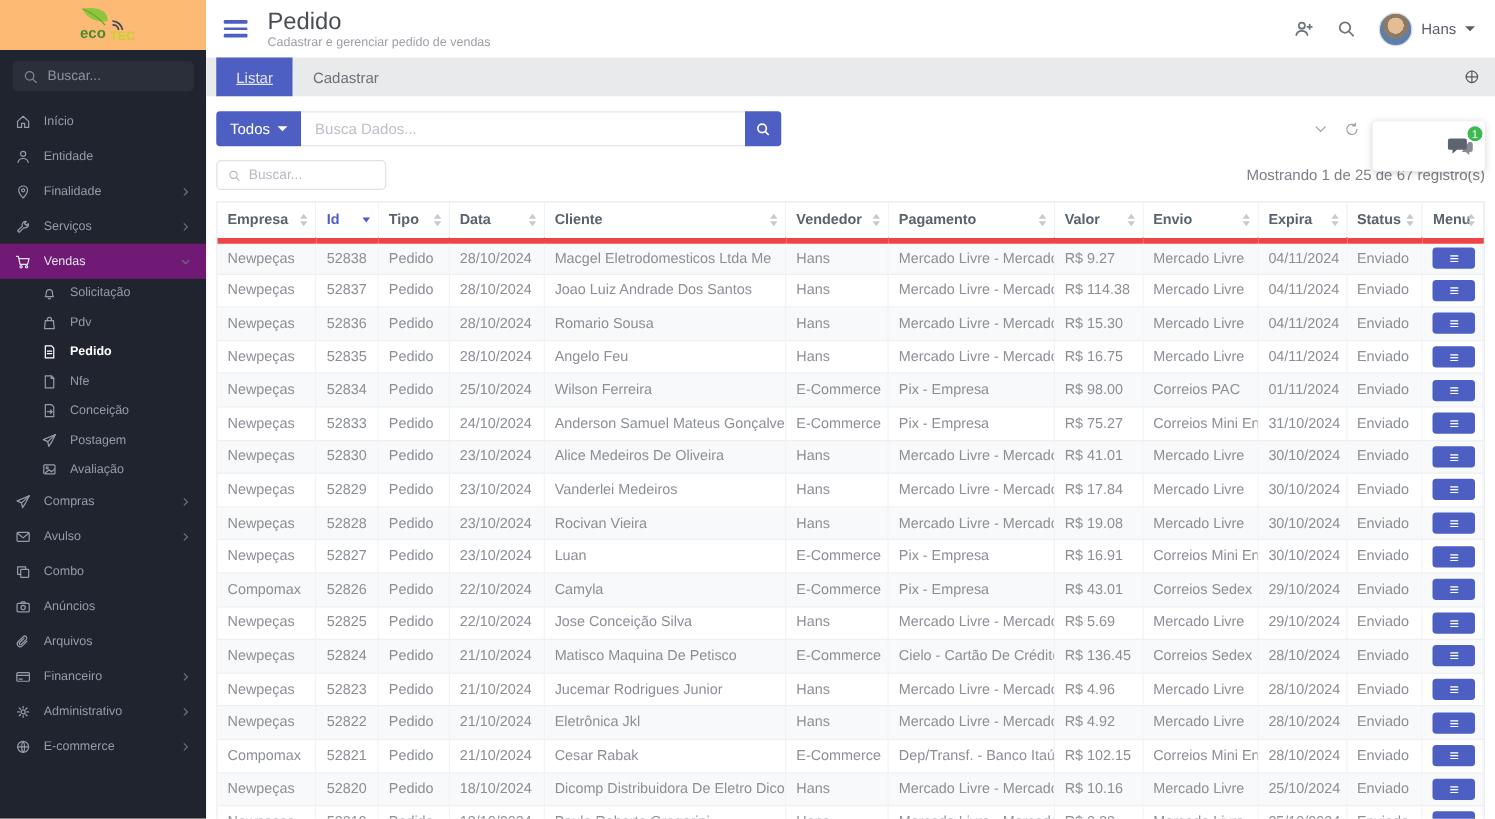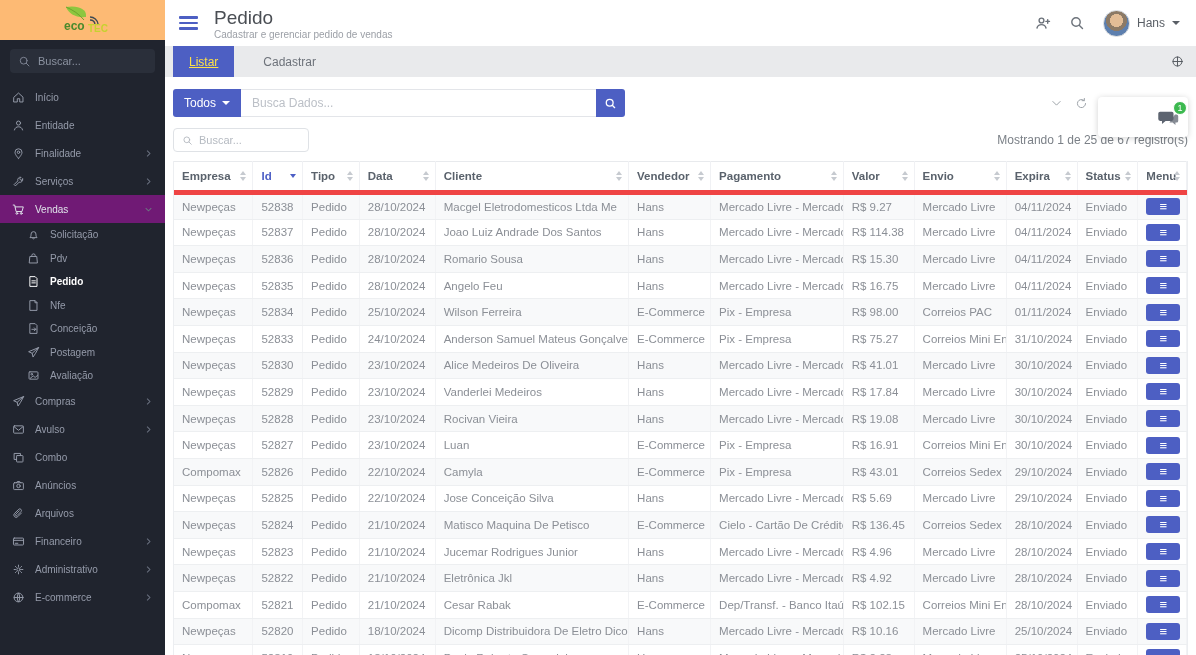--- a/index.html
+++ b/index.html
@@ -10,21 +10,21 @@
   .sidebar { width:165px; flex-shrink:0; background:#20242e; display:flex; flex-direction:column; overflow:hidden; }
   .logo-bar { height:40px; background:#fdba74; display:flex; align-items:center; justify-content:center; flex-shrink:0; }
   .side-search { margin:9px 10px 4px; background:#2a2f3a; border-radius:4px; height:24px; display:flex; align-items:center; padding:0 8px; gap:7px; color:#7e8594; }
   .side-search input { background:transparent; border:none; outline:none; color:#aab0bc; font-size:11px; width:100%; font-family:inherit; }
   .side-search input::placeholder { color:#8b92a0; }
   .side-nav { flex:1; padding-top:6px; font-size:10px; color:#959baa; }
   .nav-item { display:flex; align-items:center; gap:10px; padding:0 12px; height:28px; cursor:pointer; }
   .nav-item .lbl { flex:1; white-space:nowrap; overflow:hidden; }
   .nav-item.expanded { background:#701a75; color:#dfe3ea; }
   .nav-item.active { color:#ffffff; font-weight:bold; }
-  .sub-group .nav-item { padding-left:27px; height:23.5px; }
+  .sub-group .nav-item { padding-left:27px; height:23.5px;margin-left:6px; }
   .chev { color:#6b7280; display:flex; }
   .chev svg { width:9px; height:9px; }
   .icn { display:inline-flex; align-items:center; justify-content:center; }
   .icn svg { width:13px; height:13px; stroke:currentColor; fill:none; stroke-width:1.2; stroke-linecap:round; stroke-linejoin:round; }
   .icn.filled svg { fill:currentColor; stroke:none; }
 
   
   .main { flex:1; min-width:0; display:flex; flex-direction:column; background:#fff; }
   .topbar { height:46px; flex-shrink:0; display:flex; align-items:center; padding:0 16px 0 14px; gap:16px; background:#fff; }
   .hamburger { display:flex; flex-direction:column; gap:3px; cursor:pointer; }
@@ -35,22 +35,22 @@
   .top-right { margin-left:auto; display:flex; align-items:center; gap:18px; color:#6d737b; }
   .top-right .icn svg { width:16px; height:16px; stroke-width:1.4; }
   .user-chip { display:flex; align-items:center; gap:7px; cursor:pointer; }
   .avatar { width:27px; height:27px; border-radius:50%; border:1px solid #d7dadd;
             background: radial-gradient(circle at 50% 38%, #e3bd96 0 32%, #8c7a66 33% 52%, #5d7fae 53% 100%); }
   .user-name { font-size:12px; color:#5a5f66; }
   .caret { width:0; height:0; border-left:4px solid transparent; border-right:4px solid transparent; border-top:4px solid #5a5f66; }
 
   .tabbar { height:31px; flex-shrink:0; background:#e9eaec; display:flex; align-items:stretch; padding-left:8px; position:relative; }
   .tab { padding:0 16px; font-size:12px; display:flex; align-items:center; cursor:pointer; }
-  .tab.active { background:#4d5fc3; color:#fde047;text-decoration:underline; }
-  .tab.inactive { color:#6d727a;margin-left:13px; }
+  .tab.active { background:#4d5fc3; color:#e5e5e5;text-decoration:underline; }
+  .tab.inactive { color:#6d727a; }
   .tab-tools { position:absolute; right:12px; top:0; height:100%; display:flex; align-items:center; color:#555a61; }
 
   .content { flex:1; padding:12px 8px 0; position:relative; min-height:0;border-radius:16px; }
 
   .filter-row { display:flex; align-items:stretch; height:28px; position:relative; }
   .todos-btn { background:#4d5fc3; color:#fff; font-size:12px; border:none; border-radius:3px 0 0 3px; padding:0 11px; display:flex; align-items:center; gap:6px; cursor:pointer; font-family:inherit; }
   .todos-btn .caret { border-top-color:#fff; }
   .busca-input { width:355px; border:1px solid #e3e5e9; border-left:none; border-right:none; font-size:12px; color:#6a6f76; padding:0 11px; outline:none; font-family:inherit; }
   .busca-input::placeholder { color:#bcc0c7; }
   .search-btn { width:29px; background:#4d5fc3; border:none; border-radius:0 3px 3px 0; display:flex; align-items:center; justify-content:center; color:#fff; cursor:pointer; }

